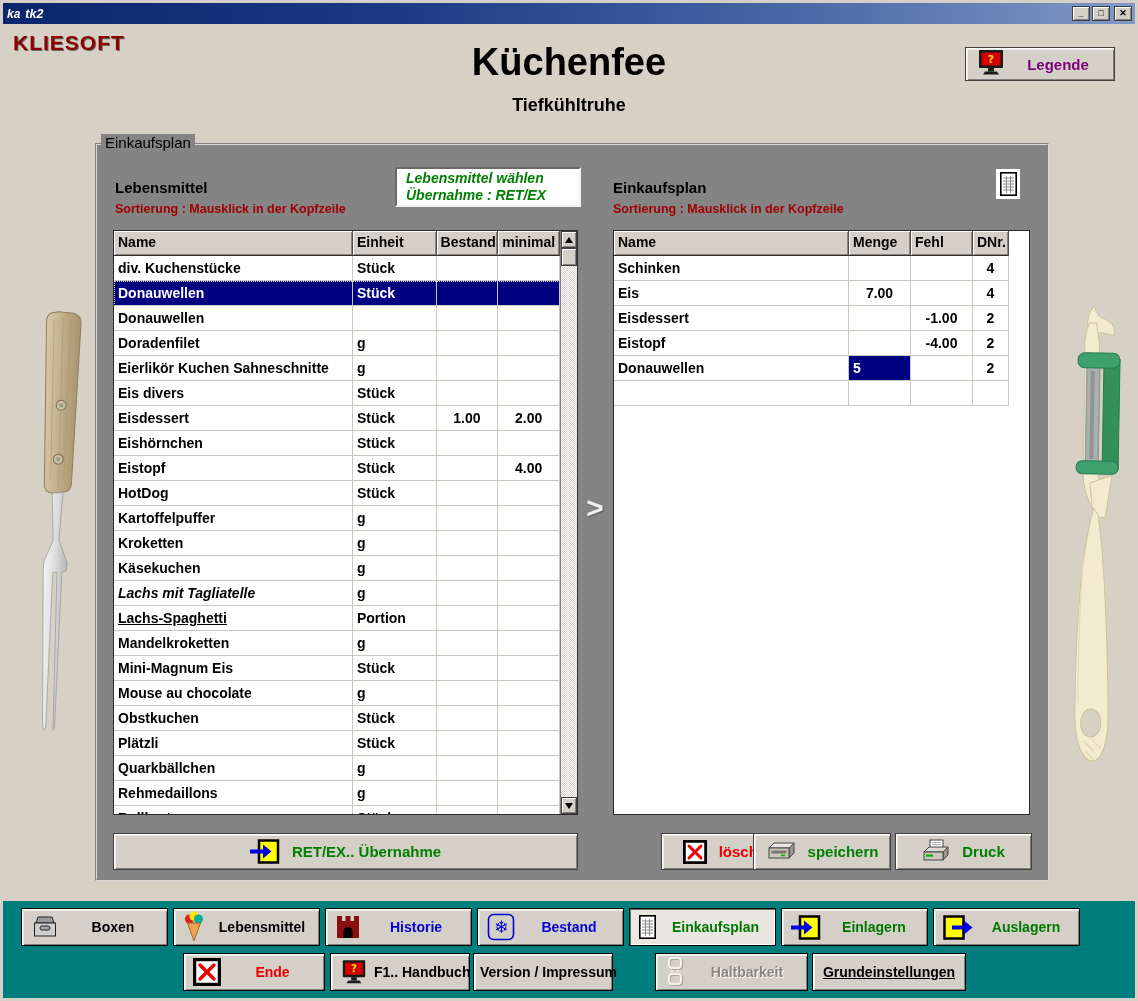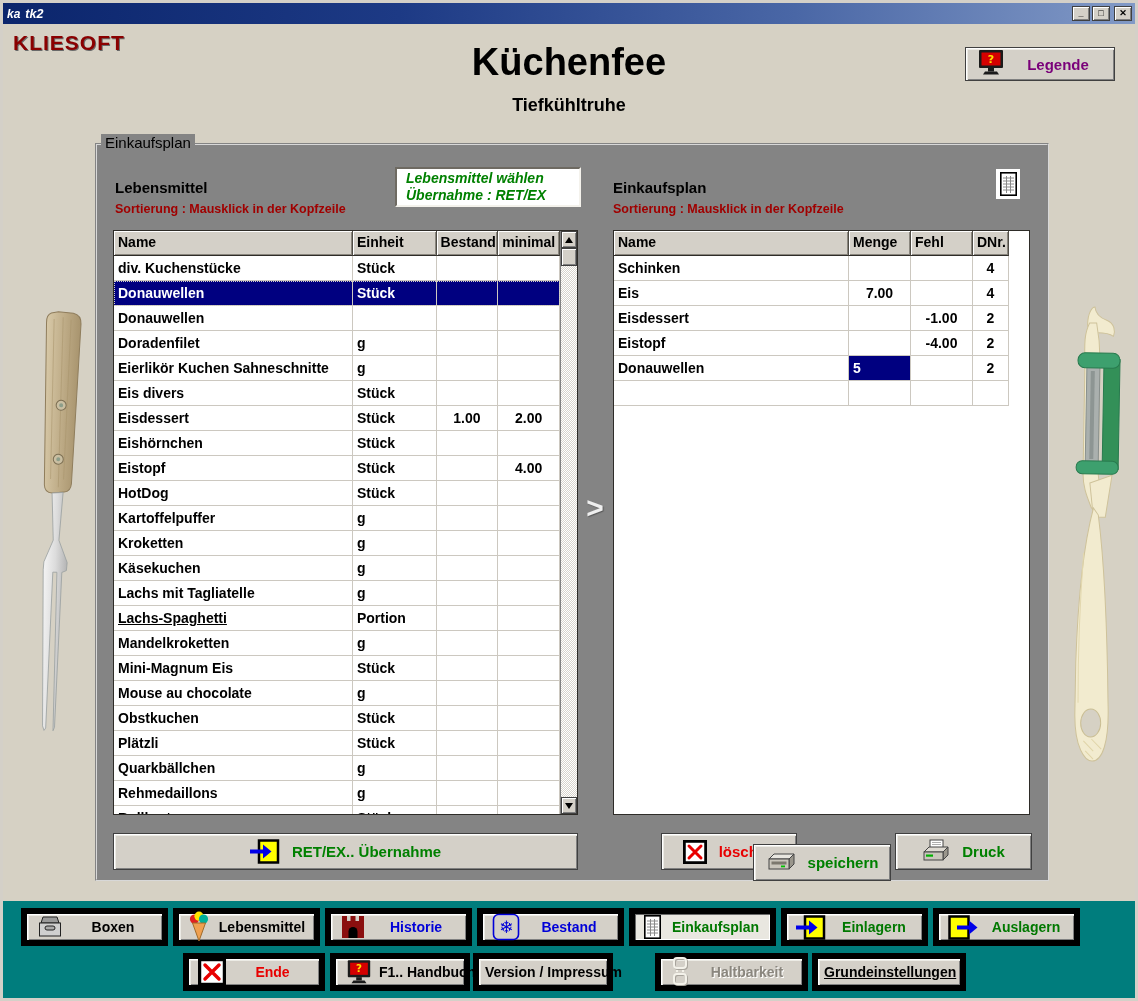--- a/index.html
+++ b/index.html
@@ -90,27 +90,27 @@
   .tri-up { width:0; height:0; border-left:4px solid transparent; border-right:4px solid transparent;
     border-bottom:6px solid #000; }
   .tri-down { width:0; height:0; border-left:4px solid transparent; border-right:4px solid transparent;
     border-top:6px solid #000; }
 
   
   .gbtn { position:absolute; top:688px; height:37px; justify-content:center; gap:12px;
     font-weight:bold; font-size:15px; }
   #btn-uebernahme { left:16px; width:465px; color:#008000; }
   #btn-loeschen { left:516px; width:136px; color:#e80000;margin-left:48px; }
-  #btn-speichern { left:656px; width:138px; color:#008000;margin-top:11px; }
+  #btn-speichern { left:656px; width:138px; color:#008000; }
   #btn-druck { left:798px; width:137px; color:#008000; }
   .gbtn .ic { display:flex; align-items:center; }
 
   
   #toolbar { position:absolute; left:0; top:898px; width:1138px; height:98px; background:#007d7d; }
-  .tbtn { position:absolute; height:38px; background:#d4d0c8; border:6px solid #000000;
+  .tbtn { position:absolute; height:38px; background:#d4d0c8; border:1px solid #000000;
     box-shadow:inset 1px 1px 0 #fff, inset 2px 2px 0 #ecebe5, inset -1px -1px 0 #808080;
     display:flex; align-items:center; }
   .tbtn.pressed { background:#e9e7e0;
     box-shadow:inset 1px 1px 0 #6a6a6a, inset -1px -1px 0 #fff; }
   .tbtn .ticon { display:flex; align-items:center; margin-left:9px; }
   .tbtn .tlabel { flex:1; text-align:center; font-weight:bold; font-size:14px; white-space:nowrap; padding:0 6px; }
   .c-black { color:#000; } .c-blue { color:#0000d8; } .c-green { color:#007800; }
   .c-red { color:#e80000; }
   .c-disabled { color:#8a867e; text-shadow:1px 1px 0 #fff; }
 
@@ -291,21 +291,21 @@
           <div class="td ctr" style="width: 62px;"></div>
           <div class="td ctr" style="width: 62px;"></div>
         </div>
         <div class="trow">
           <div class="td" style="width: 240px;">Käsekuchen</div>
           <div class="td" style="width: 84px;">g</div>
           <div class="td ctr" style="width: 62px;"></div>
           <div class="td ctr" style="width: 62px;"></div>
         </div>
         <div class="trow">
-          <div class="td" style="width: 240px;">Lachs mit Tagliatelle</div>
+          <div class="td" style="width: 240px; font-style: italic;">Lachs mit Tagliatelle</div>
           <div class="td" style="width: 84px;">g</div>
           <div class="td ctr" style="width: 62px;"></div>
           <div class="td ctr" style="width: 62px;"></div>
         </div>
         <div class="trow">
           <div class="td" style="width: 240px; text-decoration: underline;">Lachs-Spaghetti</div>
           <div class="td" style="width: 84px;">Portion</div>
           <div class="td ctr" style="width: 62px;"></div>
           <div class="td ctr" style="width: 62px;"></div>
         </div>

